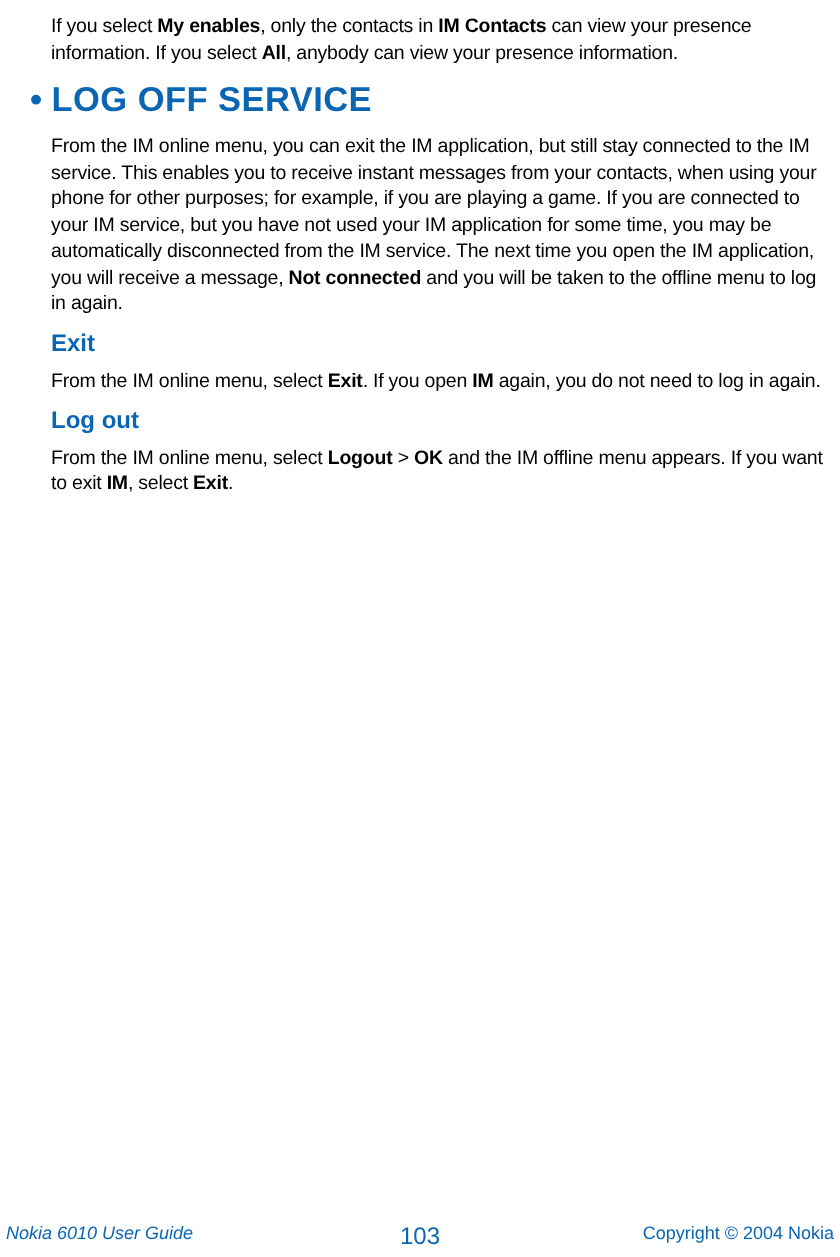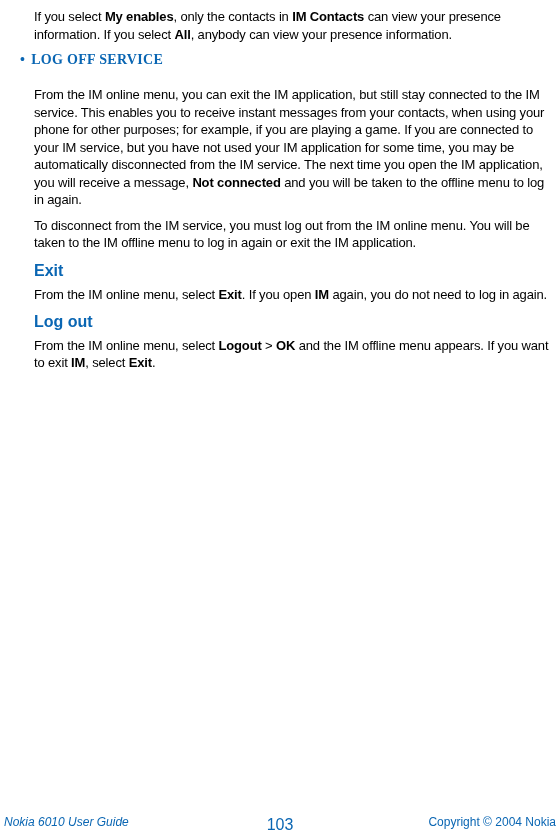--- a/index.html
+++ b/index.html
@@ -14,25 +14,25 @@
     padding: 8px 4px 0 4px;
   }
   .content {
     padding-left: 30px;
     padding-right: 0;
   }
   p { margin-bottom: 8px; letter-spacing: -0.15px; }
   .bold { font-weight: bold; }
   h1.section {
     color: #0a66b3;
-    font-size: 14px;
+    font-size: 23px;
     font-weight: bold;
     letter-spacing: 0.3px;
-    margin: 8px 0 16px -14px;
-    font-family: Liberation Serif, serif;
+    margin: 8px 0 6px -14px;
+    font-family: Liberation Sans, sans-serif;
   }
   h1.section .bullet {
     margin-right: 6px;
   }
   h2.sub {
     color: #0a66b3;
     font-size: 16px;
     font-weight: bold;
     margin: 6px 0 4px 0;
     font-family: Arial, sans-serif;
@@ -77,23 +77,20 @@
   </p>
 
   <h1 class="section">
     <span class="bullet">•</span><span>LOG OFF SERVICE</span>
   </h1>
 
   <p>
     <span>From the IM online menu, you can exit the IM application, but still stay connected to the IM service. This enables you to receive instant messages from your contacts, when using your phone for other purposes; for example, if you are playing a game. If you are connected to your IM service, but you have not used your IM application for some time, you may be automatically disconnected from the IM service. The next time you open the IM application, you will receive a message, </span><span class="bold">Not connected</span><span> and you will be taken to the offline menu to log in again.</span>
   </p>
 
-  <p>
-    <span>To disconnect from the IM service, you must log out from the IM online menu. You will be taken to the IM offline menu to log in again or exit the IM application.</span>
-  </p>
 
   <h2 class="sub">
     <span>Exit</span>
   </h2>
 
   <p>
     <span>From the IM online menu, select </span><span class="bold">Exit</span><span>. If you open </span><span class="bold">IM</span><span> again, you do not need to log in again.</span>
   </p>
 
   <h2 class="sub">

